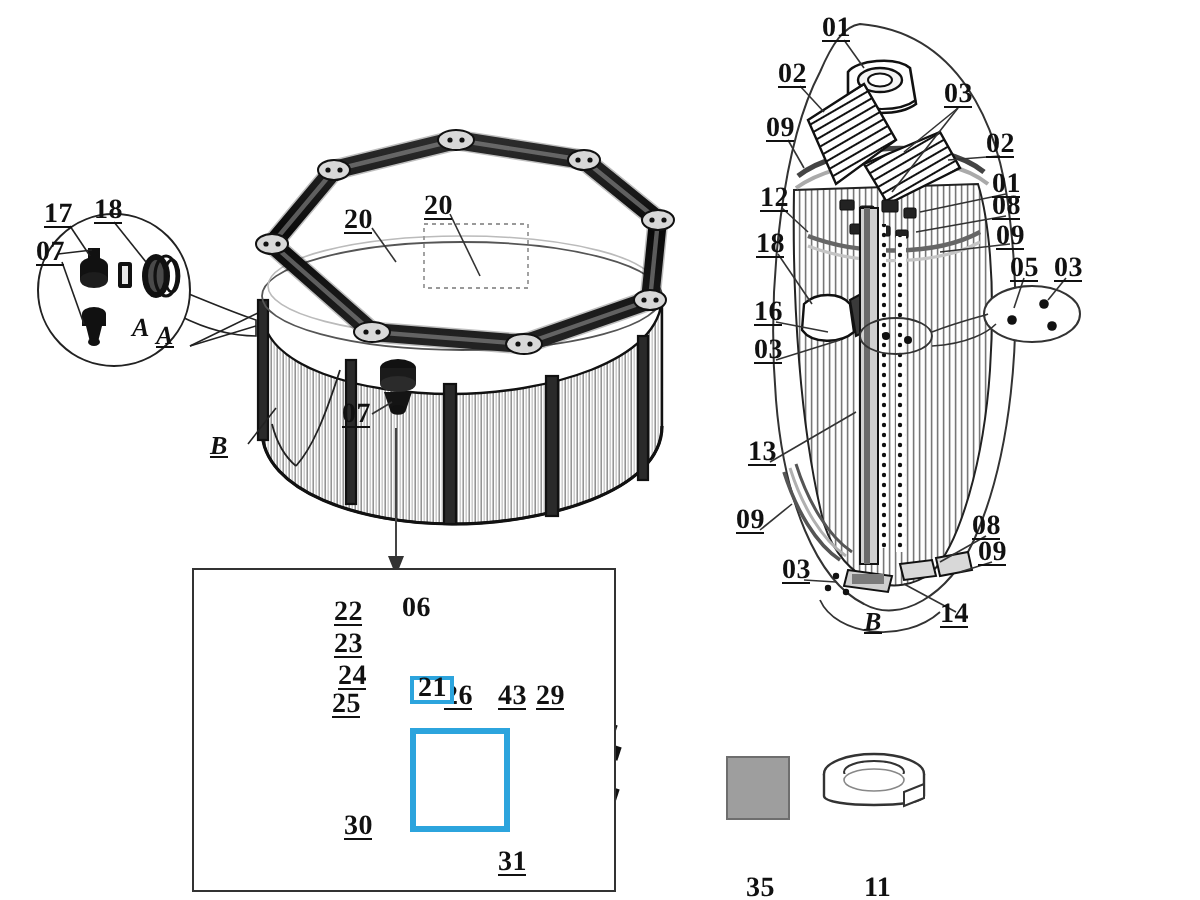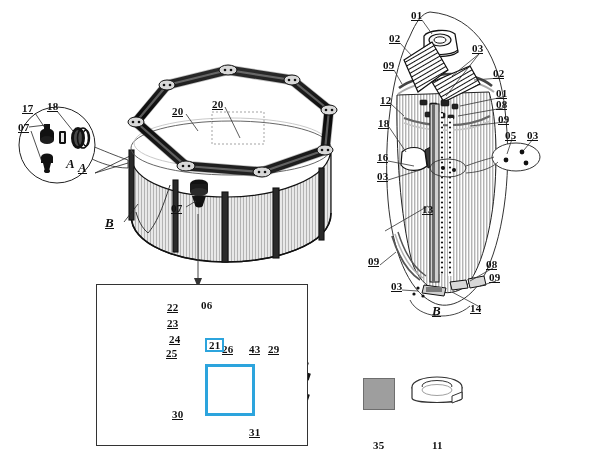--- a/index.html
+++ b/index.html
@@ -10,21 +10,21 @@
     color:#1a1a1a;
     overflow:hidden;
     position:relative;
   }
   #stage{position:absolute;left:0;top:0;width:600px;height:450px;}
   svg.layer{position:absolute;left:0;top:0;width:600px;height:450px;overflow:visible;}
 
   .lbl{
     position:absolute;
     font-family:"Liberation Serif", serif;
-    font-size:11px;
+    font-size:14px;
     font-weight:700;
     color:#111;
     letter-spacing:0.2px;
     border-bottom:1px solid #111;
     padding:0 0 0px 0;
     line-height:10px;
     white-space:nowrap;
   }
   .lbl.plain{border-bottom:none;margin-top:26px;}
   .lbl.big{font-size:13px;font-style:italic;border-bottom:1px solid #111;padding-bottom:0;}
@@ -406,21 +406,21 @@
   <div class="lbl" style="left:493px;top:68px;">02</div>
   <div class="lbl" style="left:496px;top:88px;">01</div>
   <div class="lbl" style="left:496px;top:99px;">08</div>
   <div class="lbl" style="left:498px;top:114px;">09</div>
   <div class="lbl" style="left:380px;top:95px;">12</div>
   <div class="lbl" style="left:378px;top:118px;">18</div>
   <div class="lbl" style="left:505px;top:130px;">05</div>
   <div class="lbl" style="left:527px;top:130px;">03</div>
   <div class="lbl" style="left:377px;top:152px;">16</div>
   <div class="lbl" style="left:377px;top:171px;">03</div>
-  <div class="lbl" style="left:374px;top:204px;margin-left:48px;">13</div>
+  <div class="lbl" style="left:374px;top:222px;">13</div>
   <div class="lbl" style="left:368px;top:256px;">09</div>
   <div class="lbl" style="left:391px;top:281px;">03</div>
   <div class="lbl" style="left:486px;top:259px;">08</div>
   <div class="lbl" style="left:489px;top:272px;">09</div>
   <div class="lbl" style="left:470px;top:303px;">14</div>
   <div class="lbl big" style="left:432px;top:306px;">B</div>
 
   <div class="lbl" style="left:167px;top:302px;">22</div>
   <div class="lbl" style="left:167px;top:318px;">23</div>
   <div class="lbl" style="left:169px;top:334px;">24</div>

